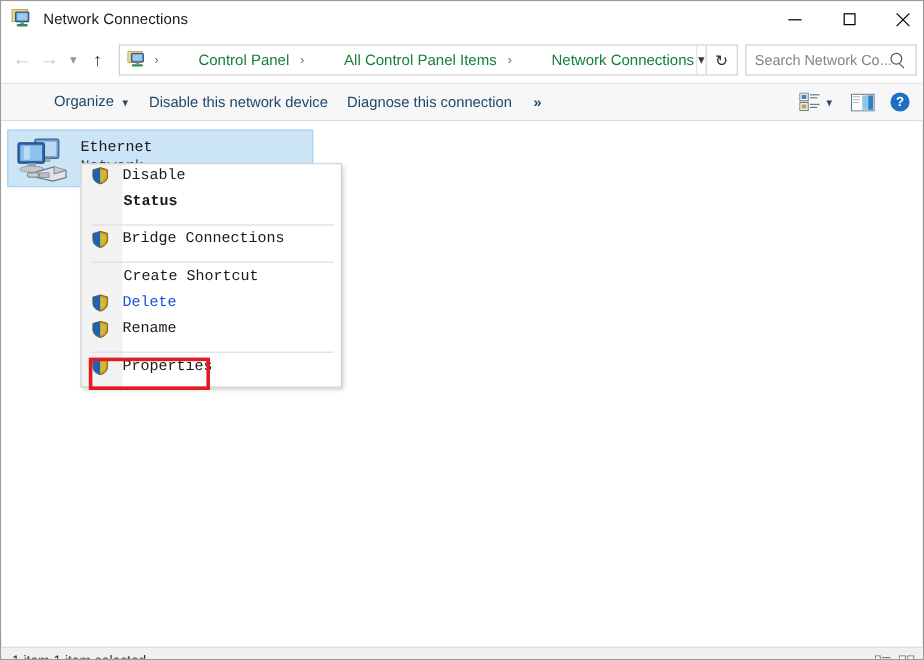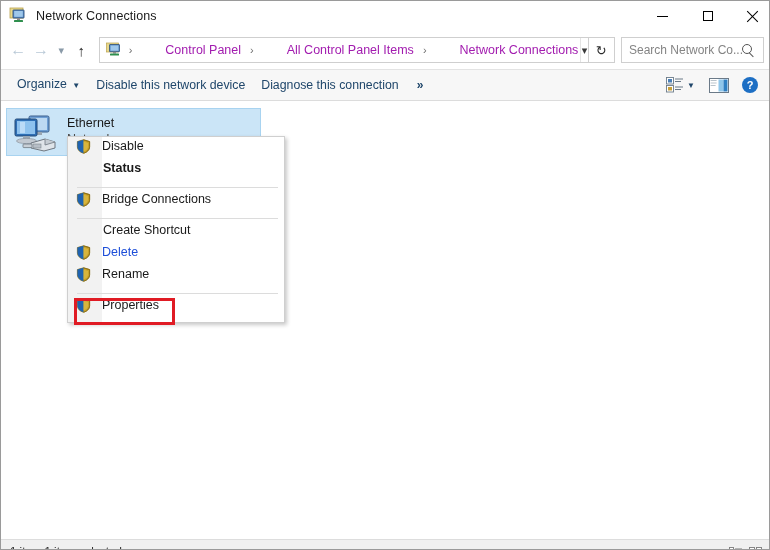--- a/index.html
+++ b/index.html
@@ -76,21 +76,21 @@
   .crumbbar {
     flex: 1 1 auto;
     height: 26px; margin-left: 6px; margin-right: 0;
     border: 1px solid #cfcfcf;
     background: #ffffff;
     display: flex; align-items: center;
     max-width: 490px;
   }
   .crumb-icon { width: 16px; height: 16px; margin-left: 6px; position: relative; flex: 0 0 auto;}
   .crumb {
-    font-size: 12.5px; color: #a21caf;
+    font-size: 12.5px; color: #15803d;
     padding: 0 2px; white-space: nowrap; margin-left: 24px;
   }
   .crumb-sep {
     font-size: 11px; color: #6d6d6d;
     padding: 0 7px; user-select: none;
   }
   .crumb-caret {
     margin-left: auto; margin-right: 0;
     width: 28px; text-align: center;
     font-size: 11px; color: #3a3a3a;
@@ -126,21 +126,21 @@
     transform-origin: left center;
   }
 
   
   .cmdbar {
     position: absolute; top: 68px; left: 0;
     width: 770px; height: 32px;
     background: #f7f7f7;
     border-top: 1px solid #e3e3e3;
     border-bottom: 1px solid #dcdcdc;
-    display: flex; align-items: center;
+    display: flex; align-items: center; padding-left: 28px;
   }
   .cmditem {
     font-size: 12.3px; color: #20476b;
     padding: 0 8px; white-space: nowrap; line-height: 30px;
   }
   .cmd-organize { margin-left: 8px; }
   .cmd-caret { font-size: 8px; color: #20476b; margin-left: 2px; }
   .cmd-chev { font-size: 12px; color: #20476b; padding: 0 10px; font-weight: bold;}
   .cmd-right {
     margin-left: auto; display: flex; align-items: center;
@@ -155,20 +155,21 @@
     font-size: 11px; font-weight: bold;
     display: flex; align-items: center; justify-content: center;
     margin-right: 7px;
   }
 
   
   .content {
     position: absolute; top: 100px; left: 0;
     width: 763px; height: 430px;
     background: #ffffff;
+    font-family: Liberation Mono, monospace;
   }
   .conn-item {
     position: absolute; left: 5px; top: 7px;
     width: 255px; height: 48px;
     background: #cbe5f7;
     border: 1px solid #a8d3f0;
     display: flex; align-items: flex-start;
   }
   .conn-icon {
     width: 48px; height: 44px; margin: 2px 0 0 4px;

